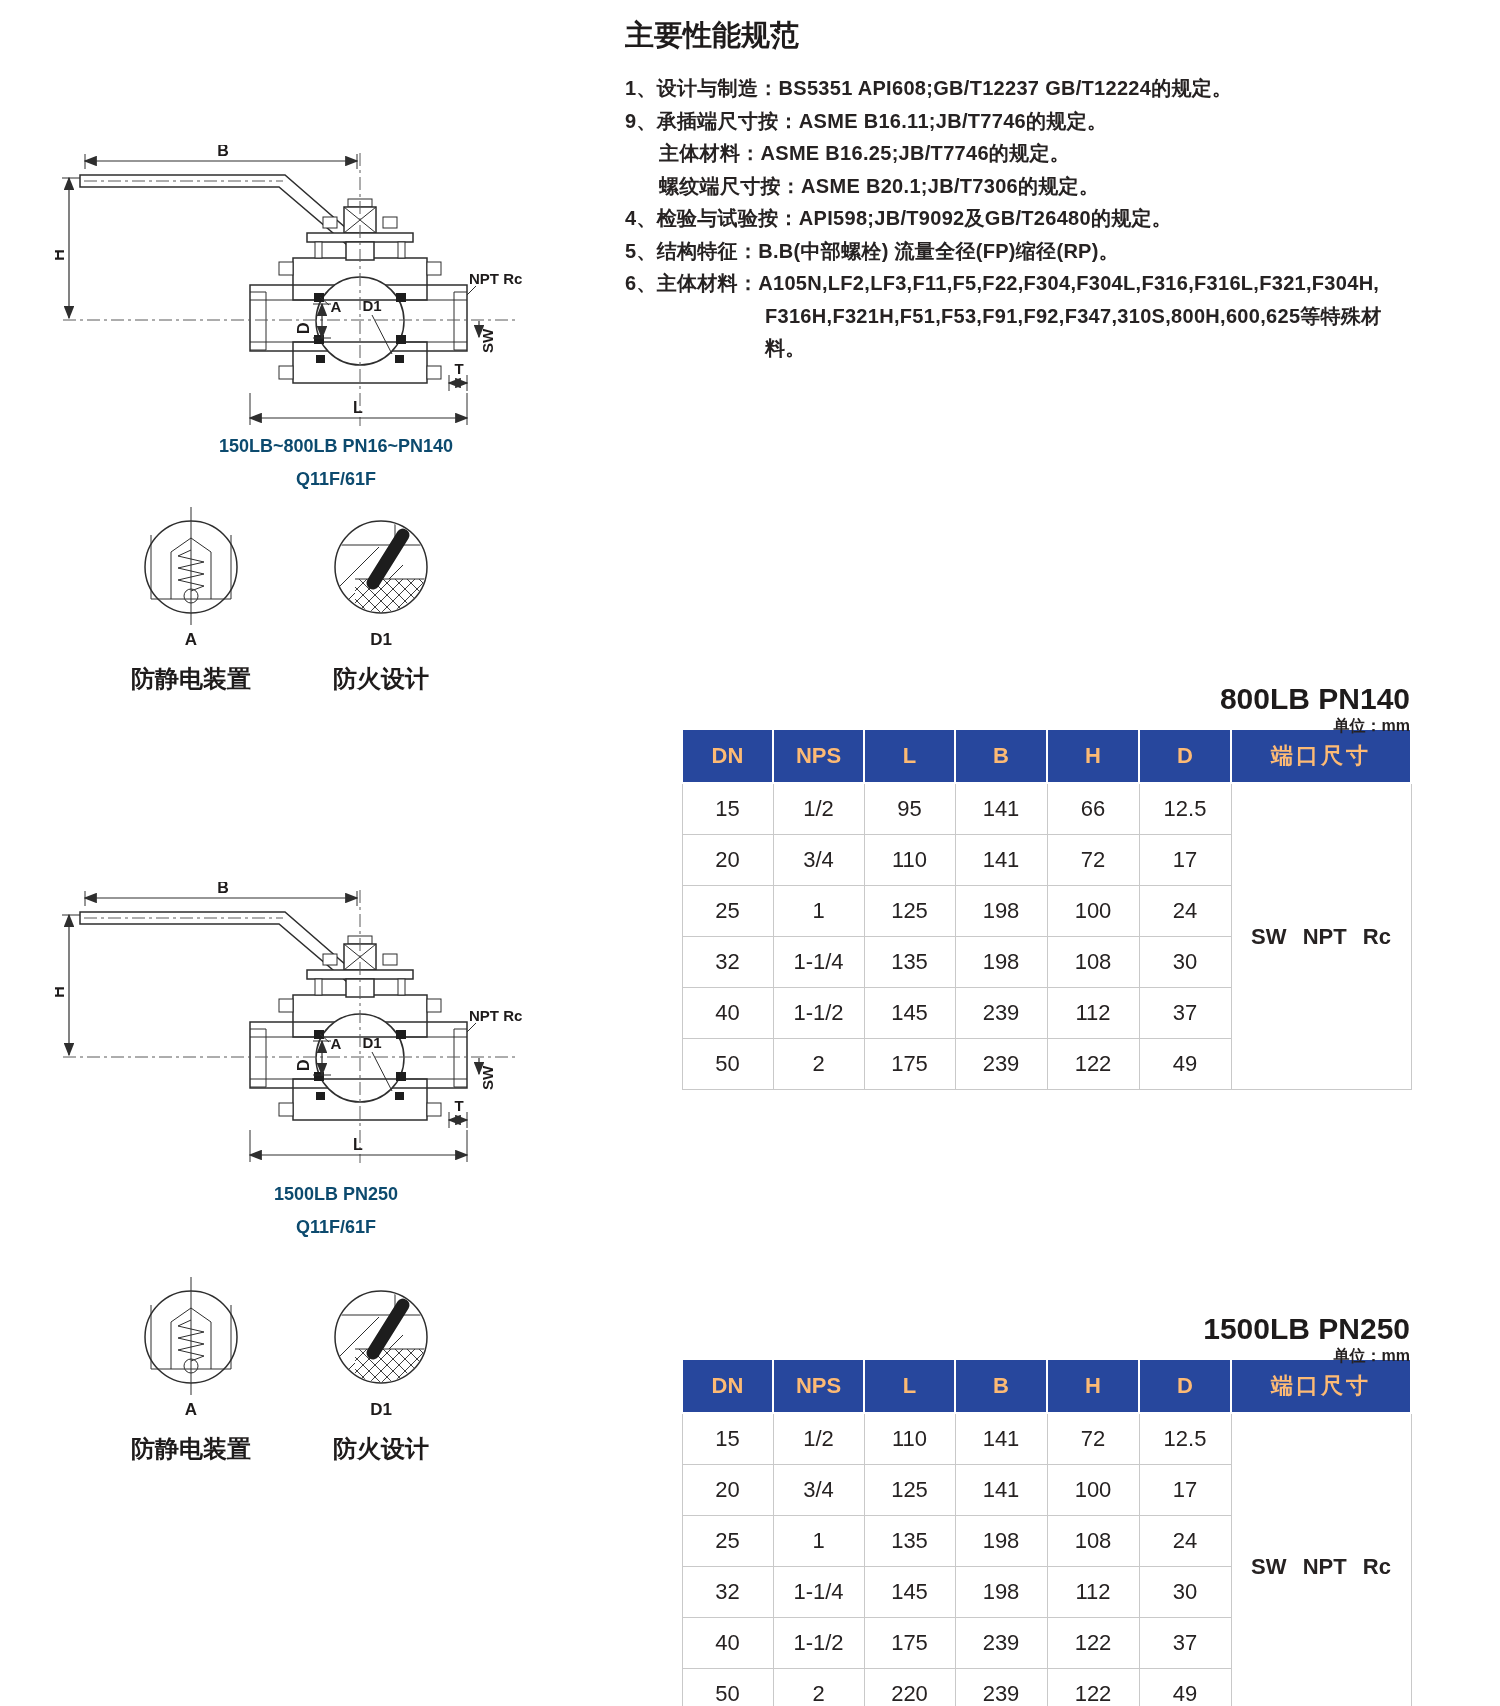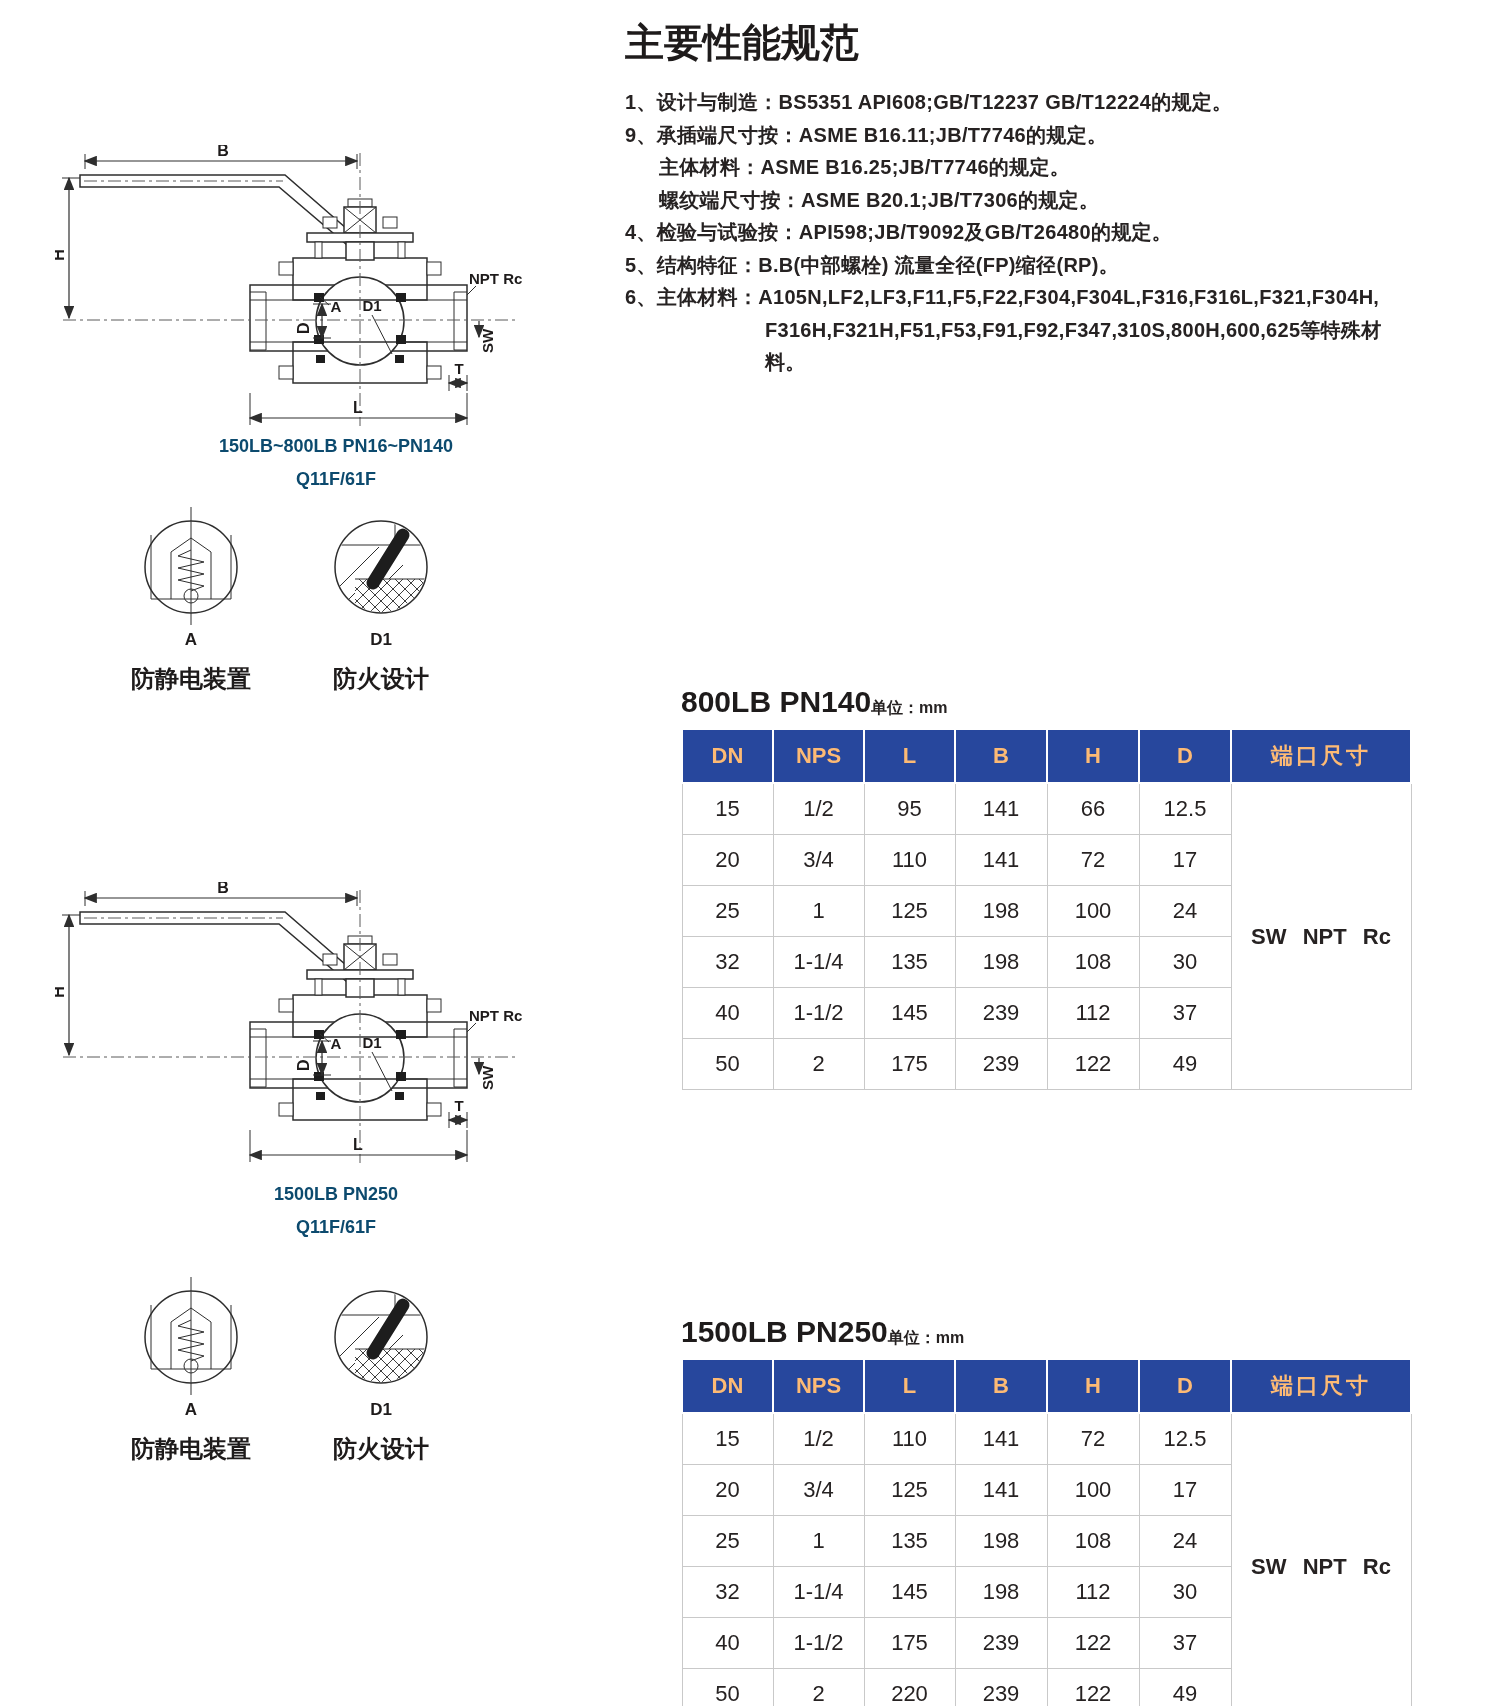--- a/index.html
+++ b/index.html
@@ -1,30 +1,30 @@
 <!DOCTYPE html>
 <html><head>
 <meta charset="utf-8">
 <style>
   html,body { margin:0; padding:0; background:#ffffff; }
   .page { position:relative; width:1500px; height:1706px; background:#fff; overflow:hidden;
           font-family:"Liberation Sans", sans-serif; color:#262222; }
 
   
   .specs { position:absolute; left:625px; top:16px; width:850px; }
-  .specs-title { font-size:39px; font-weight:700; color:#1e1b1b; margin:0 0 16px 0; }
+  .specs-title { font-size:29px; font-weight:700; color:#1e1b1b; margin:0 0 16px 0; }
   .spec-line { font-size:20px; line-height:32.5px; font-weight:600; letter-spacing:.3px; white-space:nowrap; }
   .ind-1 { padding-left:34px; }
   .ind-2 { padding-left:140px; }
 
   
   .table-section { position:absolute; left:681px; width:729px; }
   .ts-1 { top:682px; }
   .ts-2 { top:1312px; }
-  .table-title-row { display:flex; justify-content:flex-start; align-items:flex-end; height:37px; margin-bottom:9px; }
+  .table-title-row { display:flex; justify-content:space-between; align-items:flex-end; height:37px; margin-bottom:9px;flex-direction:column; }
   .table-title { font-size:30px; font-weight:700; color:#1e1b1b; }
   .table-unit { font-size:16px; font-weight:600; }
   table.spec-table { border-collapse:collapse; table-layout:fixed; width:729px; }
   .spec-table th { background:#27479d; color:#fdba74; font-size:22px; font-weight:600; height:52px;
                    border:2px solid #fff; padding:0; text-align:center; }
   .spec-table th.port-h { letter-spacing:3px; }
   .spec-table td { border:1px solid #c9c9c9; height:50px; text-align:center; font-size:22px;
                    font-weight:500; color:#262222; padding:0; background:#fff; }
   .spec-table td.port-cell { font-weight:600; word-spacing:10px; }
 

